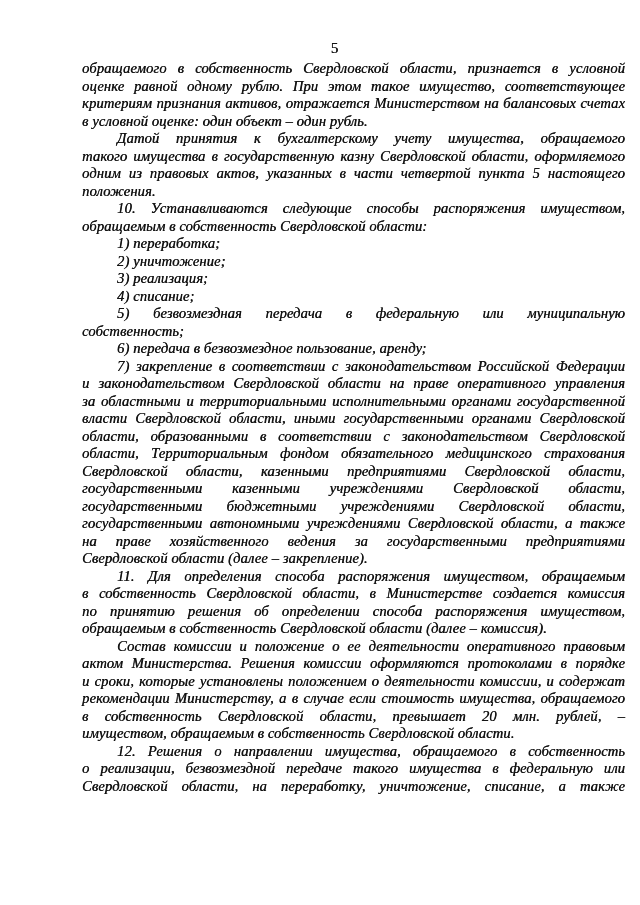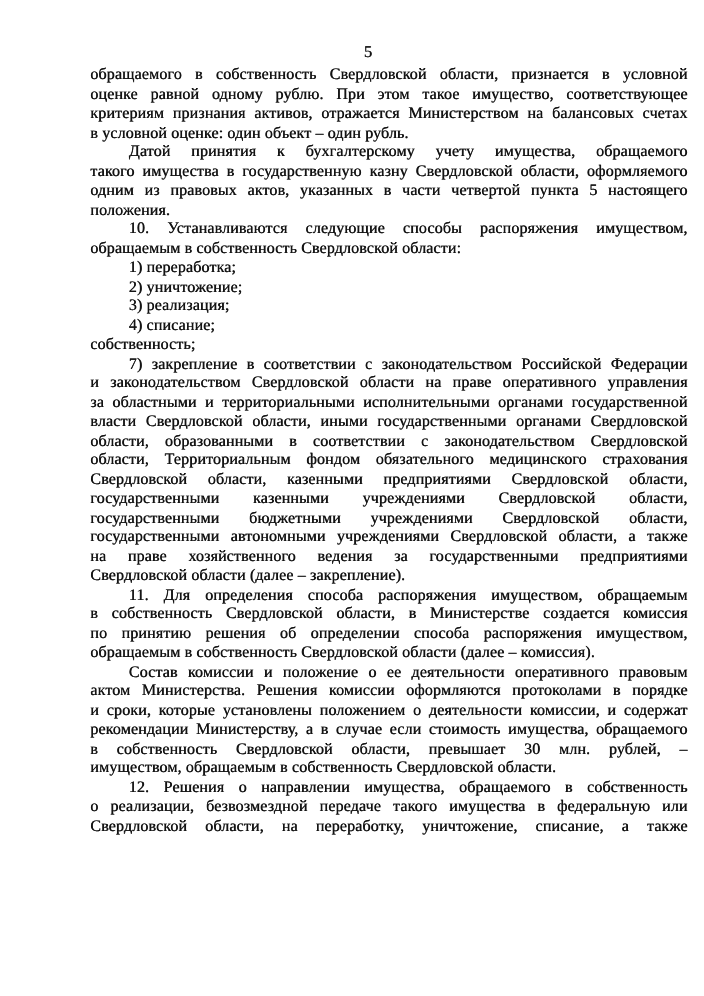--- a/index.html
+++ b/index.html
@@ -28,20 +28,21 @@
     line-height: 17px;
   }
   .content {
     position: absolute;
     top: 60px;
     left: 82px;
     width: 543px;
     font-size: 14.6px;
     line-height: 17.5px;
     letter-spacing: 0.1px;
+    font-style: italic;
   }
   .line {
     text-align: justify;
     text-align-last: left;
     min-height: 17.5px;
     white-space: normal;
   }
   .line.just {
     text-align-last: justify;
   }
@@ -62,40 +63,42 @@
       <div class="line indent just">Датой принятия к бухгалтерскому учету имущества, обращаемого</div>
       <div class="line just">такого имущества в государственную казну Свердловской области, оформляемого</div>
       <div class="line just">одним из правовых актов, указанных в части четвертой пункта 5 настоящего</div>
       <div class="line">положения.</div>
       <div class="line indent just">10. Устанавливаются следующие способы распоряжения имуществом,</div>
       <div class="line">обращаемым в собственность Свердловской области:</div>
       <div class="line indent">1) переработка;</div>
       <div class="line indent">2) уничтожение;</div>
       <div class="line indent">3) реализация;</div>
       <div class="line indent">4) списание;</div>
+      <div class="line indent just">5) безвозмездная передача в федеральную или муниципальную</div>
       <div class="line">собственность;</div>
+      <div class="line indent">6) передача в безвозмездное пользование, аренду;</div>
       <div class="line indent just">7) закрепление в соответствии с законодательством Российской Федерации</div>
       <div class="line just">и законодательством Свердловской области на праве оперативного управления</div>
       <div class="line just">за областными и территориальными исполнительными органами государственной</div>
       <div class="line just">власти Свердловской области, иными государственными органами Свердловской</div>
       <div class="line just">области, образованными в соответствии с законодательством Свердловской</div>
       <div class="line just">области, Территориальным фондом обязательного медицинского страхования</div>
       <div class="line just">Свердловской области, казенными предприятиями Свердловской области,</div>
       <div class="line just">государственными казенными учреждениями Свердловской области,</div>
       <div class="line just">государственными бюджетными учреждениями Свердловской области,</div>
       <div class="line just">государственными автономными учреждениями Свердловской области, а также</div>
       <div class="line just">на праве хозяйственного ведения за государственными предприятиями</div>
       <div class="line">Свердловской области (далее – закрепление).</div>
       <div class="line indent just">11. Для определения способа распоряжения имуществом, обращаемым</div>
       <div class="line just">в собственность Свердловской области, в Министерстве создается комиссия</div>
       <div class="line just">по принятию решения об определении способа распоряжения имуществом,</div>
       <div class="line">обращаемым в собственность Свердловской области (далее – комиссия).</div>
       <div class="line indent just">Состав комиссии и положение о ее деятельности оперативного правовым</div>
       <div class="line just">актом Министерства. Решения комиссии оформляются протоколами в порядке</div>
       <div class="line just">и сроки, которые установлены положением о деятельности комиссии, и содержат</div>
       <div class="line just">рекомендации Министерству, а в случае если стоимость имущества, обращаемого</div>
-      <div class="line just">в собственность Свердловской области, превышает 30 млн. рублей, –</div>
+      <div class="line just">в собственность Свердловской области, превышает 20 млн. рублей, –</div>
       <div class="line">имуществом, обращаемым в собственность Свердловской области.</div>
       <div class="line indent just">12. Решения о направлении имущества, обращаемого в собственность</div>
       <div class="line just">о реализации, безвозмездной передаче такого имущества в федеральную или</div>
       <div class="line just">Свердловской области, на переработку, уничтожение, списание, а также</div>
     </div>
 </div>
 
 </body></html>

